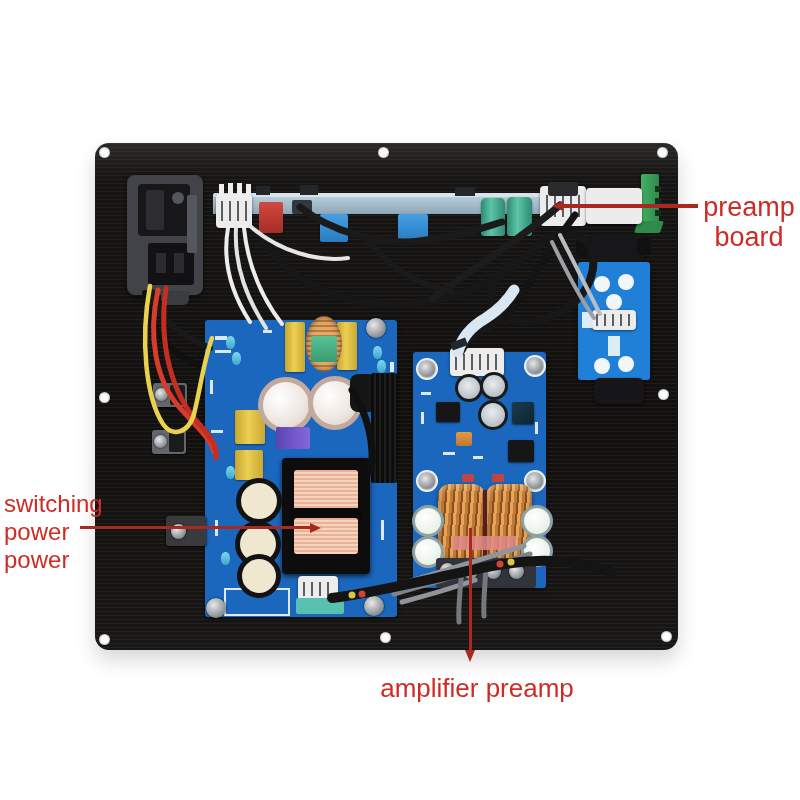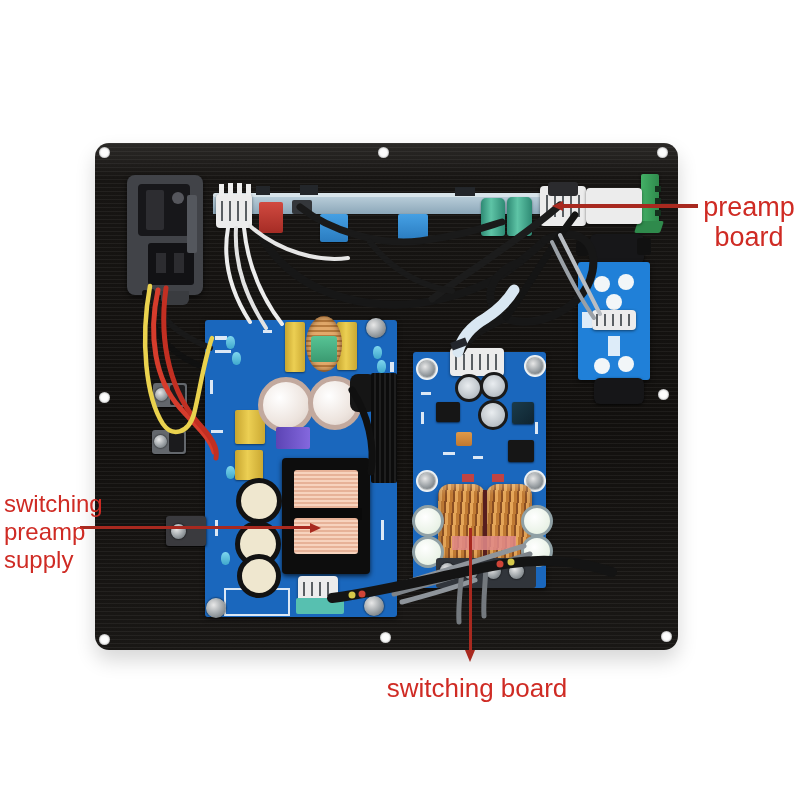--- a/index.html
+++ b/index.html
@@ -278,21 +278,21 @@
       <circle cx="511" cy="562" r="3.5" fill="#d6c94a" stroke="none"></circle>
 
       <rect x="451" y="340" width="16" height="8" fill="#23262c" stroke="none" transform="rotate(-20 459 344)"></rect>
     </g>
   </svg>
 
   <div class="abs note" style="left:698px;top:192px;width:102px;font-size:27px;text-align:center;">preamp board</div>
   <div class="abs line" style="left:562px;top:204px;width:136px;height:4px;"></div>
   <div class="abs tri" style="left:552px;top:201px;border-top:5px solid transparent;border-bottom:5px solid transparent;border-right:11px solid var(--annotation-line,#a8291f);"></div>
 
-  <div class="abs note" style="left:4px;top:490px;width:110px;font-size:24px;line-height:28px;">switching preamp supply</div>
+  <div class="abs note" style="left:4px;top:490px;width:110px;font-size:24px;line-height:28px;">switching power power</div>
   <div class="abs line" style="left:80px;top:526px;width:230px;height:3px;"></div>
   <div class="abs tri" style="left:310px;top:523px;border-top:5px solid transparent;border-bottom:5px solid transparent;border-left:11px solid var(--annotation-line,#a8291f);"></div>
 
-  <div class="abs note" style="left:377px;top:674px;width:200px;font-size:26px;text-align:center;white-space:nowrap;">switching board</div>
+  <div class="abs note" style="left:377px;top:674px;width:200px;font-size:26px;text-align:center;white-space:nowrap;">amplifier preamp</div>
   <div class="abs line" style="left:469px;top:528px;width:3px;height:122px;"></div>
   <div class="abs tri" style="left:465px;top:650px;border-left:5px solid transparent;border-right:5px solid transparent;border-top:12px solid var(--annotation-line,#a8291f);"></div>
 
 </div>
 
 </body></html>

